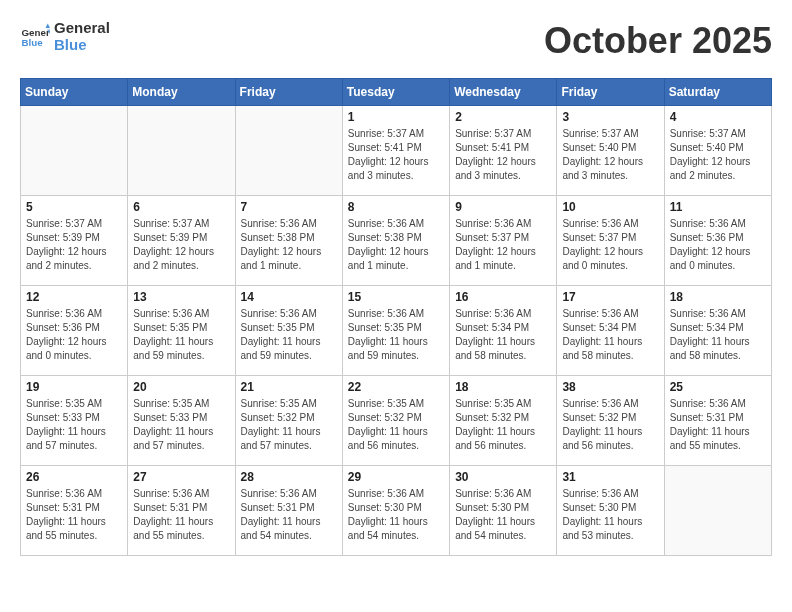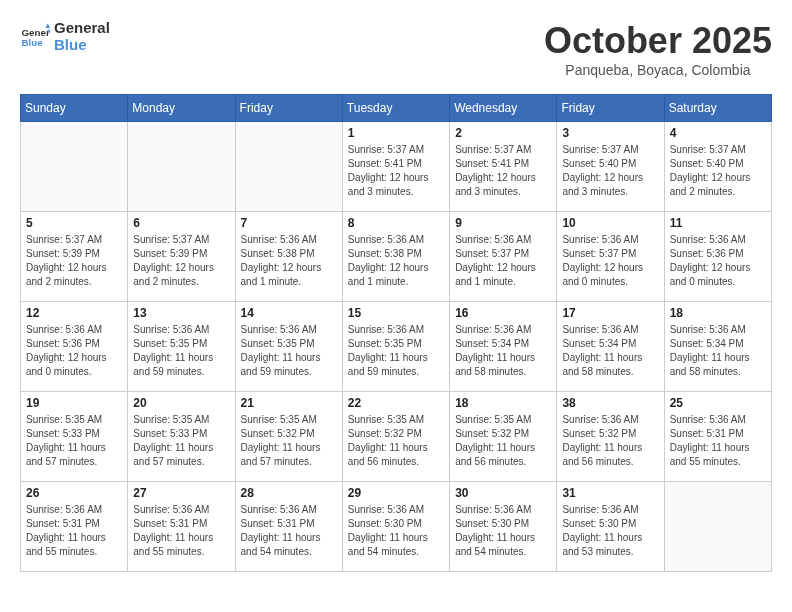--- a/index.html
+++ b/index.html
@@ -19,41 +19,41 @@
     .logo {
       display: flex;
       align-items: center;
       gap: 4px;
     }
     .logo-icon {
       width: 30px;
       height: 30px;
     }
     .title-section {
-      text-align: center;
+      text-align: left;
     }
     .month-title {
       font-size: 36px;
       font-weight: bold;
       color: #333;
     }
     .location-subtitle {
       font-size: 14px;
       color: #555;
     }
     .calendar {
       width: 100%;
       border-collapse: collapse;
       border: 1px solid #ccc;
     }
     .calendar th {
       background-color: #3a6db5;
       color: #fff;
       font-size: 12px;
-      font-weight: normal;
+      font-weight: bold;
       padding: 6px 4px;
       text-align: left;
       border: 1px solid #2a5da5;
     }
     .calendar td {
       vertical-align: top;
       padding: 4px 5px;
       border: 1px solid #ccc;
       width: calc(100% / 7);
       min-height: 80px;
@@ -90,21 +90,20 @@
       <polygon points="34,8 40,8 37,2" fill="#4a90d9"></polygon>
       <polygon points="36,10 42,10 39,16" fill="#4a90d9" opacity="0.7"></polygon>
     </svg>
     <div>
       <div style="font-size:15px;font-weight:bold;color:#333;line-height:1.1;">General</div>
       <div style="font-size:15px;font-weight:bold;color:#4a90d9;line-height:1.1;">Blue</div>
     </div>
   </div>
   <div class="title-section">
     <div class="month-title">October 2025</div>
-    <div class="location-subtitle">Panqueba, Boyaca, Colombia</div>
   </div>
 </div>
 
 <table class="calendar">
   <thead>
     <tr>
     <th>Sunday</th>
         <th>Monday</th>
         <th>Friday</th>
         <th>Tuesday</th>

